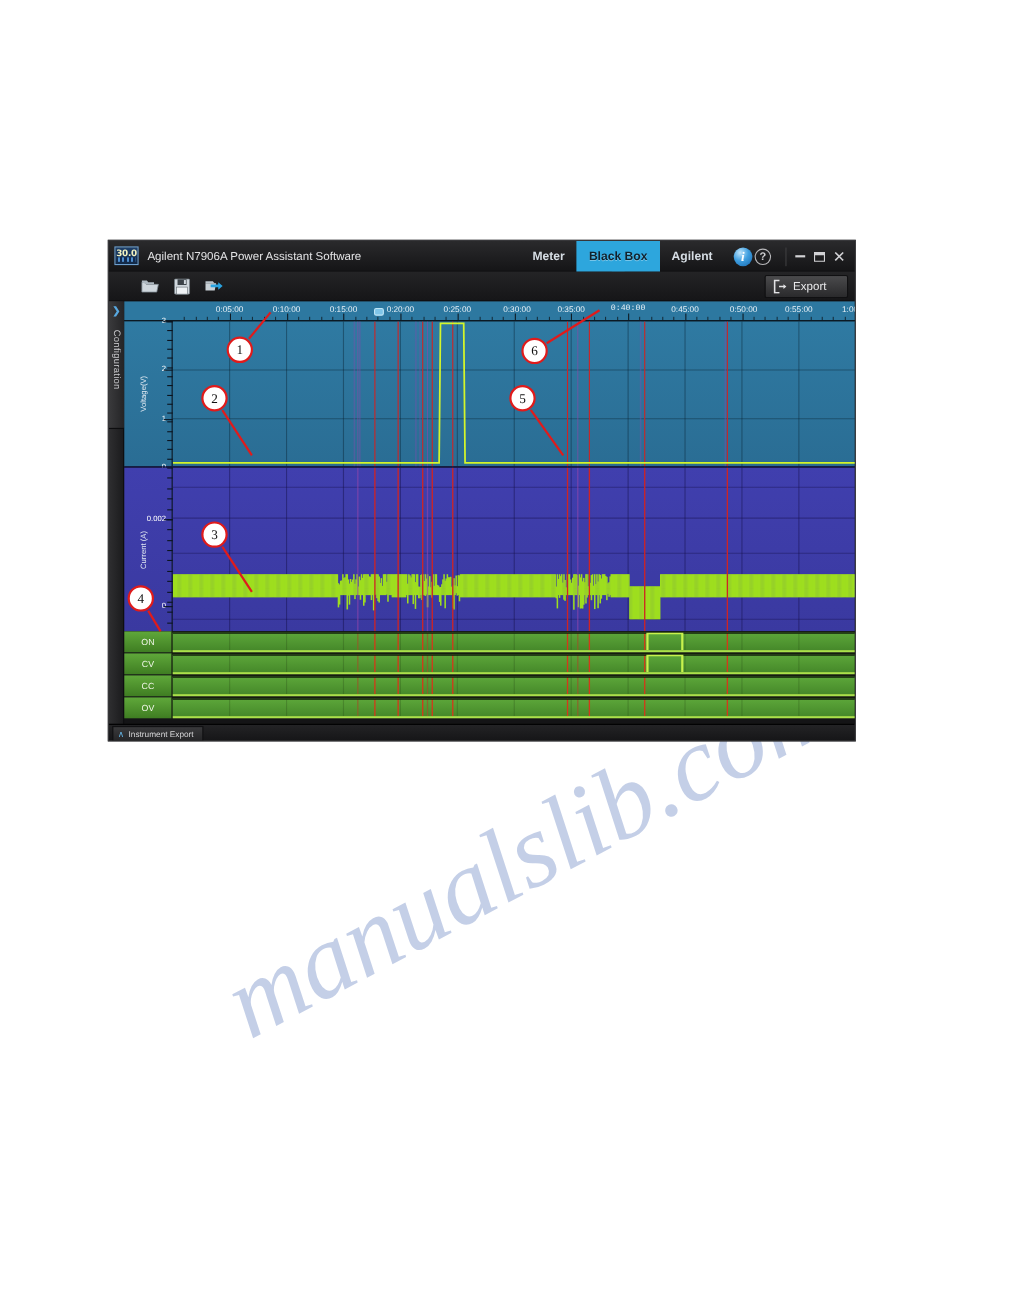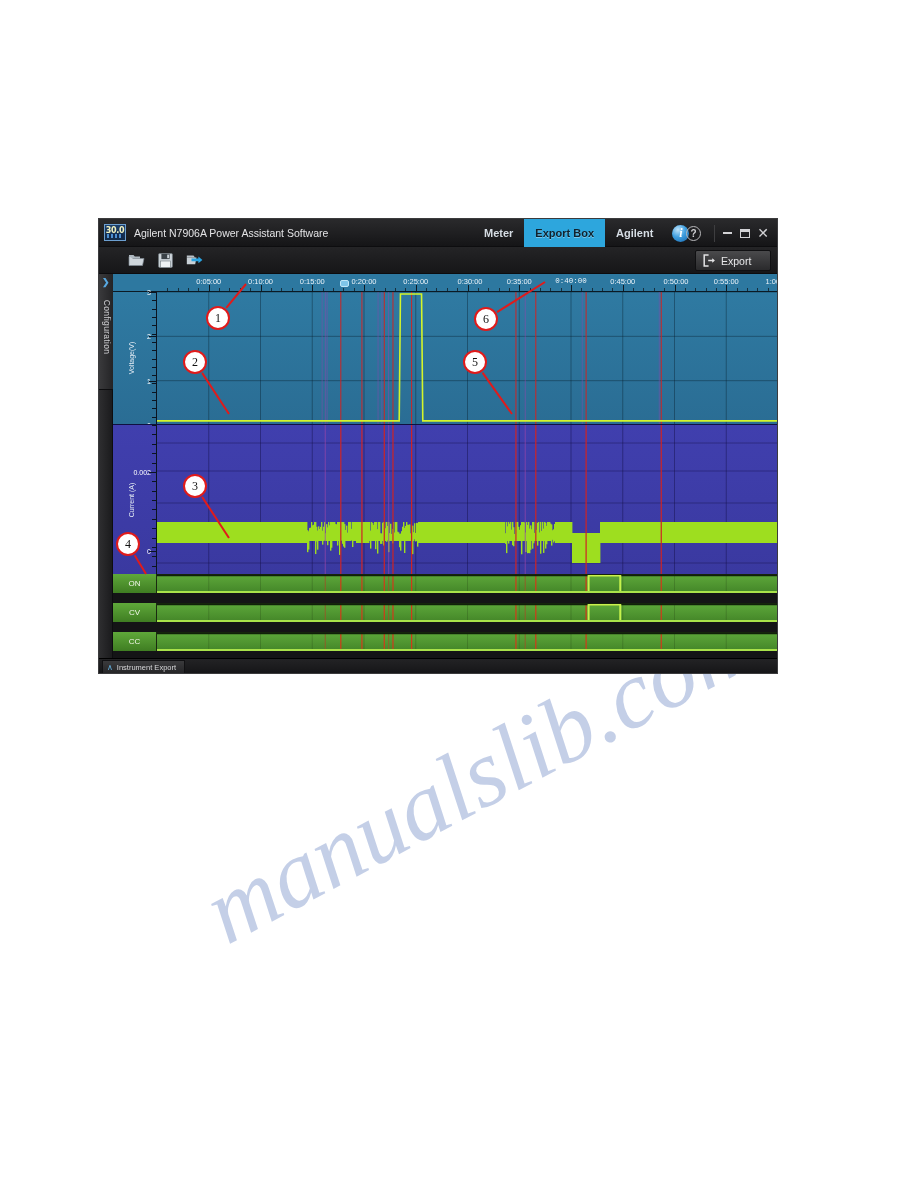--- a/index.html
+++ b/index.html
@@ -293,21 +293,21 @@
 
   
   #status-rows {
     position: relative;
     background: #141416;
     height: 84px;
   }
   .status-row {
     position: relative;
     height: 19px;
-    margin-bottom: 10px;
+    margin-bottom: 1px;
     display: flex;
   }
   .status-name {
     width: 44px;
     height: 19px;
     background: linear-gradient(180deg,#5fa83a 0%, #3f7d22 100%);
     color: #f2f7ea;
     font-size: 8px;
     display: flex; align-items: center; justify-content: center;
     border-right: 1px solid #1a2a10;
@@ -372,21 +372,21 @@
 
   <div id="title-bar">
     <div id="app-icon">
       <div class="icon-val">30.0</div>
       <div class="icon-bar"></div>
     </div>
     <div id="app-title">Agilent N7906A Power Assistant Software</div>
 
     <div id="tab-strip">
       <div class="tab">Meter</div>
-      <div class="tab active">Export Box</div>
+      <div class="tab active">Black Box</div>
       <div class="tab">Agilent</div>
       <div id="info-icon"></div>
     </div>
 
     <div id="win-controls">
       <div id="help-btn">?</div>
       <div class="sep"></div>
       <div class="win-btn" id="btn-min">
           <i></i>
         </div>

